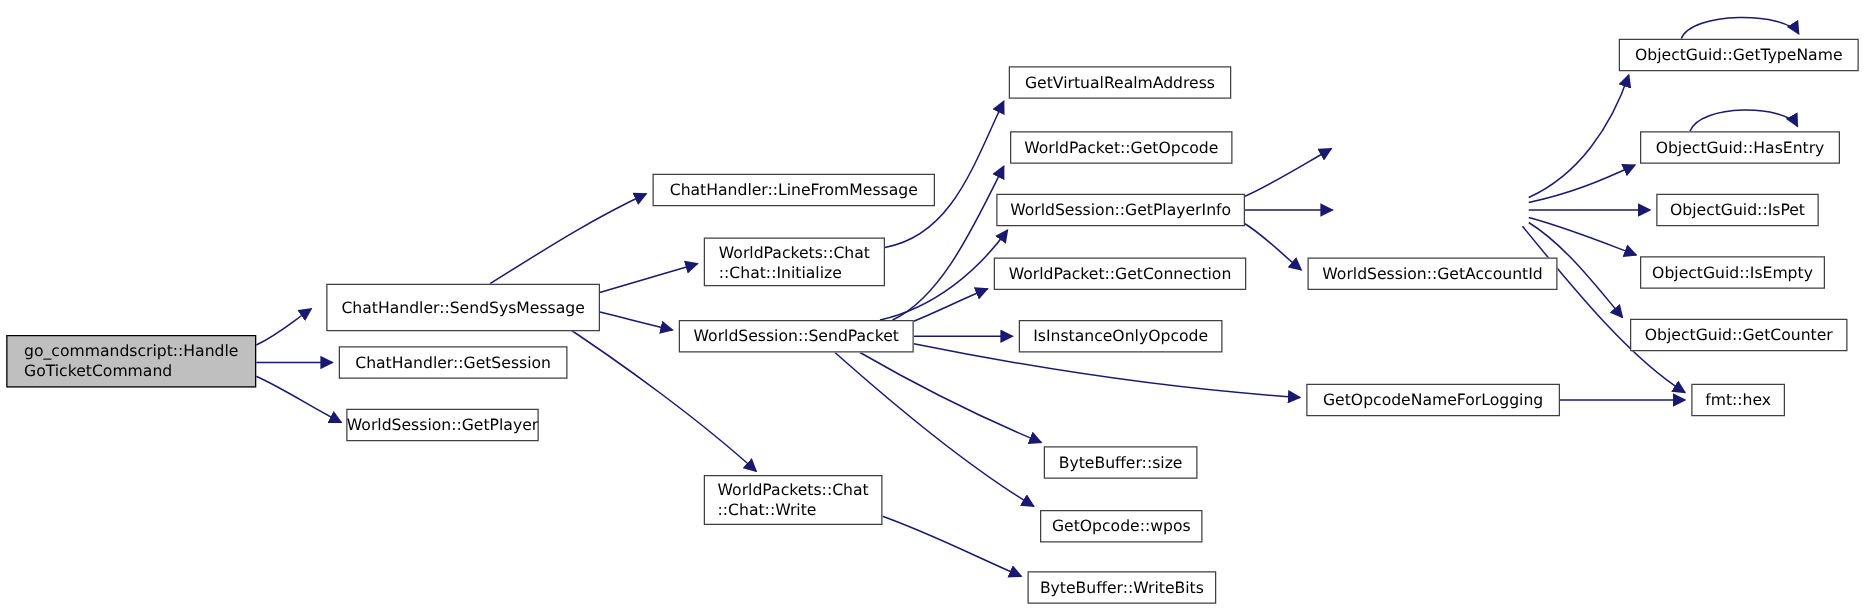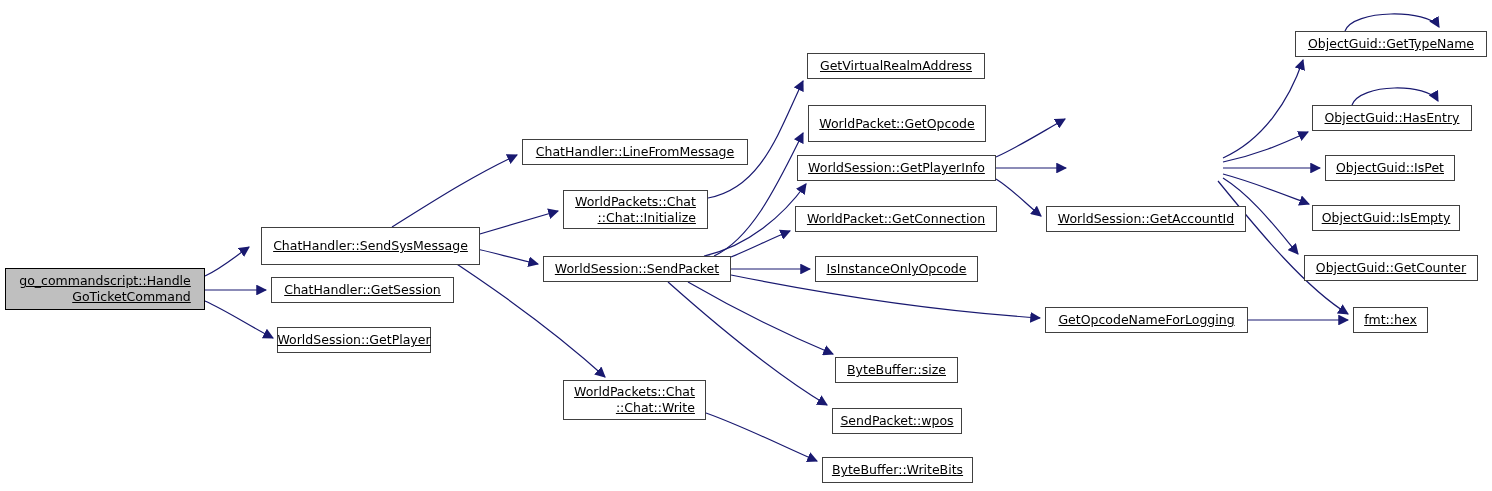--- a/index.html
+++ b/index.html
@@ -14,23 +14,22 @@
   .edge{fill:none;stroke:var(--edge,#191970);stroke-width:1.2px;}
   #arrowhead polygon{fill:var(--edge,#191970);}
   .node{
     position:absolute;
     box-sizing:border-box;
     display:flex;align-items:center;justify-content:center;
     background:var(--node-bg,#ffffff);
     border:1.4px solid var(--node-border,#404040);
     color:var(--text,#000000);
     font-size:12.5px;line-height:1.25;
-    text-align:right;white-space:pre-line;
+    text-align:left;white-space:pre-line;
     cursor:pointer;
-    text-decoration:underline;
   }
   .node.start{
     background:var(--start-bg,#bfbfbf);
     border:1.8px solid var(--start-border,#000000);
   }
 </style>
 </head>
 <body>
 
 <div id="canvas">
@@ -76,26 +75,26 @@
   <div class="node" style="left:261px;top:227px;width:219px;height:38px">ChatHandler::SendSysMessage</div>
   <div class="node" style="left:271px;top:277px;width:183px;height:26px">ChatHandler::GetSession</div>
   <div class="node" style="left:277px;top:327px;width:154px;height:26px">WorldSession::GetPlayer</div>
   <div class="node" style="left:522px;top:139px;width:226px;height:26px">ChatHandler::LineFromMessage</div>
   <div class="node" style="left:563px;top:190px;width:145px;height:39px">WorldPackets::Chat
 ::Chat::Initialize</div>
   <div class="node" style="left:543px;top:256px;width:188px;height:26px">WorldSession::SendPacket</div>
   <div class="node" style="left:563px;top:380px;width:143px;height:40px">WorldPackets::Chat
 ::Chat::Write</div>
   <div class="node" style="left:807px;top:53px;width:178px;height:26px">GetVirtualRealmAddress</div>
-  <div class="node" style="left:808px;top:105px;width:178px;height:37px">WorldPacket::GetOpcode</div>
+  <div class="node" style="left:808px;top:105px;width:178px;height:26px">WorldPacket::GetOpcode</div>
   <div class="node" style="left:797px;top:155px;width:199px;height:26px">WorldSession::GetPlayerInfo</div>
   <div class="node" style="left:795px;top:206px;width:202px;height:26px">WorldPacket::GetConnection</div>
   <div class="node" style="left:815px;top:256px;width:163px;height:26px">IsInstanceOnlyOpcode</div>
   <div class="node" style="left:835px;top:357px;width:123px;height:26px">ByteBuffer::size</div>
-  <div class="node" style="left:832px;top:408px;width:130px;height:26px">SendPacket::wpos</div>
+  <div class="node" style="left:832px;top:408px;width:130px;height:26px">GetOpcode::wpos</div>
   <div class="node" style="left:822px;top:457px;width:151px;height:26px">ByteBuffer::WriteBits</div>
   <div class="node" style="left:1046px;top:206px;width:200px;height:26px">WorldSession::GetAccountId</div>
   <div class="node" style="left:1045px;top:307px;width:203px;height:26px">GetOpcodeNameForLogging</div>
   <div class="node" style="left:1295px;top:31px;width:192px;height:26px">ObjectGuid::GetTypeName</div>
   <div class="node" style="left:1325px;top:155px;width:130px;height:26px">ObjectGuid::IsPet</div>
   <div class="node" style="left:1312px;top:105px;width:160px;height:26px">ObjectGuid::HasEntry</div>
   <div class="node" style="left:1312px;top:205px;width:148px;height:26px">ObjectGuid::IsEmpty</div>
   <div class="node" style="left:1304px;top:255px;width:174px;height:26px">ObjectGuid::GetCounter</div>
   <div class="node" style="left:1353px;top:307px;width:75px;height:26px">fmt::hex</div>
 

